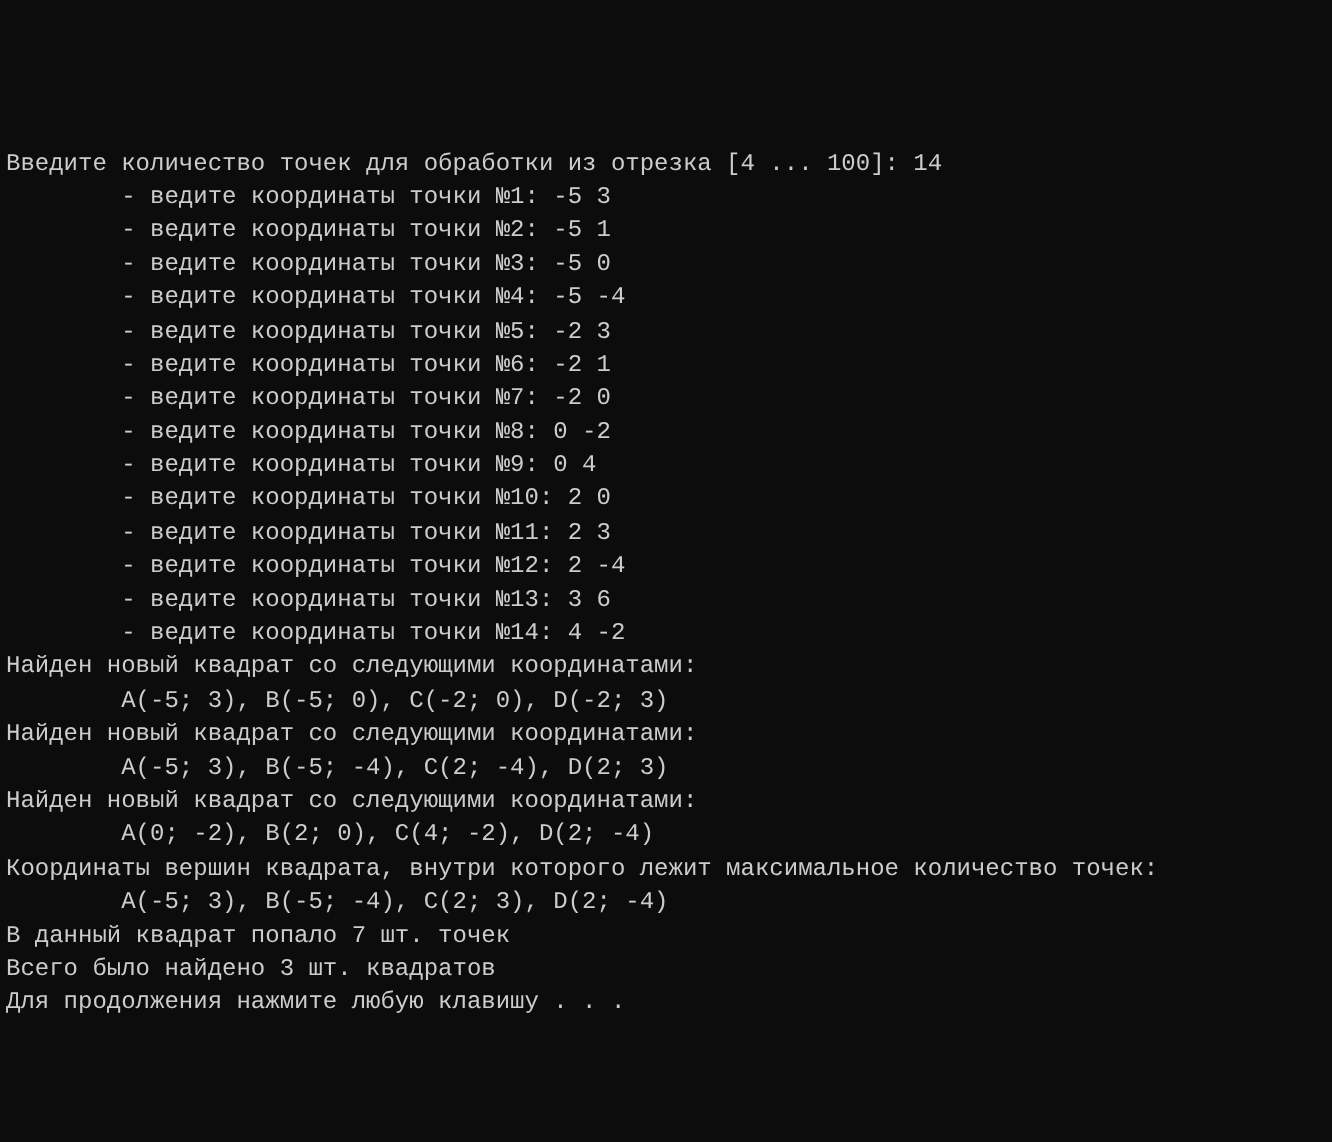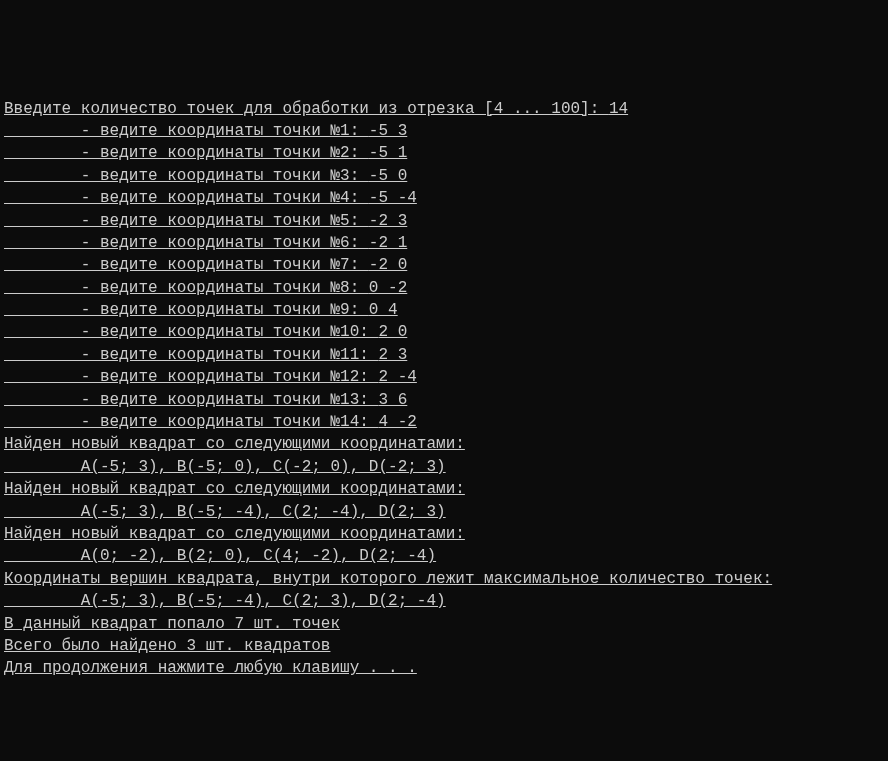--- a/index.html
+++ b/index.html
@@ -13,21 +13,20 @@
       font-family: 'Consolas', 'Courier New', monospace;
       font-size: 16px;
       line-height: 1.4;
       padding: 8px 4px;
       width: 888px;
       min-height: 761px;
       white-space: pre;
     }
     .line {
       display: block;
-      text-decoration: underline;
     }
   </style>
 </head>
 <body>
 
 
 
 <span class="line"><span>Введите количество точек для обработки из отрезка [4 ... 100]: </span><span>14</span></span><span class="line"><span>        - ведите координаты точки №1: </span><span>-5 3</span></span><span class="line"><span>        - ведите координаты точки №2: </span><span>-5 1</span></span><span class="line"><span>        - ведите координаты точки №3: </span><span>-5 0</span></span><span class="line"><span>        - ведите координаты точки №4: </span><span>-5 -4</span></span><span class="line"><span>        - ведите координаты точки №5: </span><span>-2 3</span></span><span class="line"><span>        - ведите координаты точки №6: </span><span>-2 1</span></span><span class="line"><span>        - ведите координаты точки №7: </span><span>-2 0</span></span><span class="line"><span>        - ведите координаты точки №8: </span><span>0 -2</span></span><span class="line"><span>        - ведите координаты точки №9: </span><span>0 4</span></span><span class="line"><span>        - ведите координаты точки №10: </span><span>2 0</span></span><span class="line"><span>        - ведите координаты точки №11: </span><span>2 3</span></span><span class="line"><span>        - ведите координаты точки №12: </span><span>2 -4</span></span><span class="line"><span>        - ведите координаты точки №13: </span><span>3 6</span></span><span class="line"><span>        - ведите координаты точки №14: </span><span>4 -2</span></span><span class="line"></span><span class="line">Найден новый квадрат со следующими координатами:</span><span class="line">        A(-5; 3), B(-5; 0), C(-2; 0), D(-2; 3)</span><span class="line">Найден новый квадрат со следующими координатами:</span><span class="line">        A(-5; 3), B(-5; -4), C(2; -4), D(2; 3)</span><span class="line">Найден новый квадрат со следующими координатами:</span><span class="line">        A(0; -2), B(2; 0), C(4; -2), D(2; -4)</span><span class="line"></span><span class="line">Координаты вершин квадрата, внутри которого лежит максимальное количество точек:</span><span class="line">        A(-5; 3), B(-5; -4), C(2; 3), D(2; -4)</span><span class="line">В данный квадрат попало 7 шт. точек</span><span class="line"></span><span class="line">Всего было найдено 3 шт. квадратов</span><span class="line"></span><span class="line"></span><span class="line">Для продолжения нажмите любую клавишу . . .</span>
 
 

